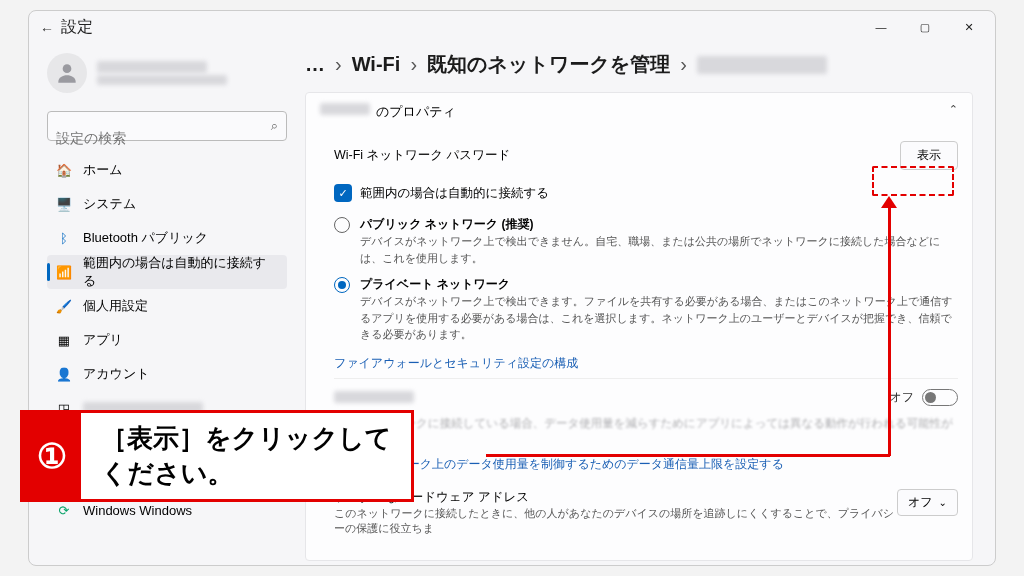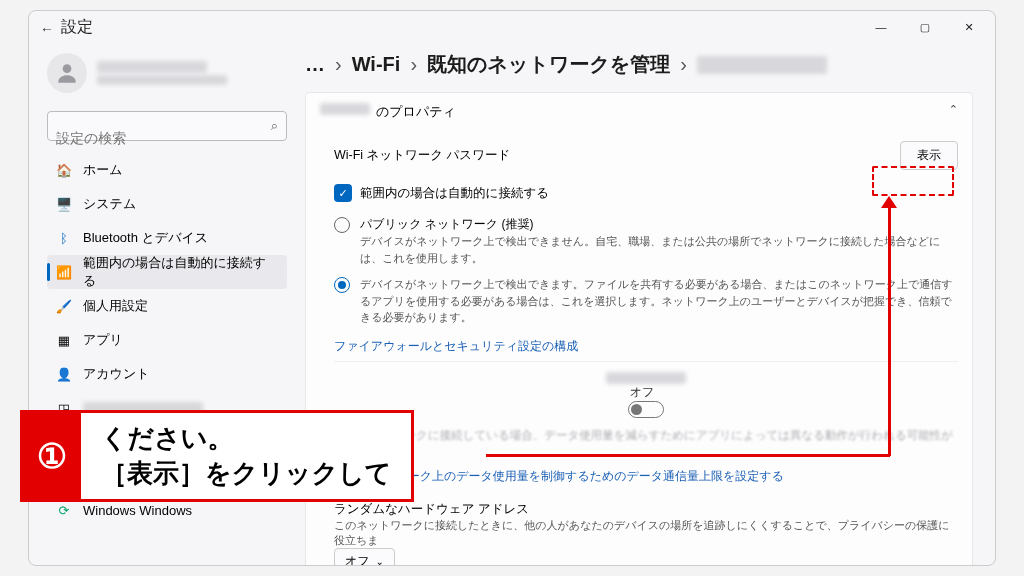--- a/index.html
+++ b/index.html
@@ -40,24 +40,24 @@
   .show-btn { padding: 5px 16px; font-size: 12px; background: #fbfbfd; border: 1px solid #ccc; border-radius: 4px; }
   .highlight-box { position: absolute; border: 2.5px dashed #e30000; border-radius: 2px; pointer-events: none; }
   .checkbox-row { display: flex; align-items: center; gap: 8px; padding: 6px 0 10px; font-size: 12.5px; }
   .cb { width: 18px; height: 18px; background: #0067c0; border-radius: 4px; display: flex; align-items: center; justify-content: center; color: #fff; font-size: 11px; }
   .subhead { font-size: 12.5px; padding: 10px 0 8px; }
   .radio-row { display: flex; align-items: flex-start; gap: 10px; padding: 4px 0 6px; }
   .radio { width: 16px; height: 16px; border: 1.6px solid #666; border-radius: 50%; margin-top: 1px; flex-shrink: 0; }
   .radio.sel { border-color: #0067c0; display: flex; align-items: center; justify-content: center; }
   .radio.sel::after { content: ""; width: 8px; height: 8px; background: #0067c0; border-radius: 50%; }
   .radio-row .txt { font-size: 12px; }
-  .radio-row .txt .title2 { font-weight: 400; }
+  .radio-row .txt .title2 { font-weight: 700; }
   .radio-row .txt .desc { font-size: 11px; color: #555; line-height: 1.5; }
   .link { color: #1a5fb4; font-size: 12px; padding: 6px 0; }
-  .thin-row { display: flex; align-items: center; padding: 10px 0; border-top: 1px solid #eee; flex-direction: column; }
+  .thin-row { display: flex; align-items: center; padding: 10px 0; border-top: 1px solid #eee; }
   .thin-row .blur.e { width: 80px; height: 12px; }
   .toggle-off { width: 36px; height: 17px; border: 1px solid #777; border-radius: 10px; position: relative; }
   .toggle-off::after { content: ""; position: absolute; left: 2px; top: 2px; width: 11px; height: 11px; background: #777; border-radius: 50%; }
   .off-label { font-size: 12px; margin-right: 8px; color: #333; }
   .dd { display: flex; align-items: center; gap: 6px; border: 1px solid #ccc; border-radius: 4px; padding: 4px 10px; font-size: 12px; background: #fbfbfd; }
   .annotation { position: absolute; left: 20px; top: 410px; display: flex; align-items: stretch; border: 3px solid #e30000; background: #fff; }
   .annotation .num { width: 58px; background: #e30000; color: #fff; font-size: 34px; font-weight: 700; display: flex; align-items: center; justify-content: center; }
   .annotation .txt2 { padding: 8px 20px; font-size: 26px; font-weight: 700; line-height: 1.35; }
   .arrow-v { position: absolute; left: 888px; top: 202px; width: 2.5px; height: 254px; background: #e30000; }
   .arrow-head { position: absolute; left: 881px; top: 196px; width: 0; height: 0; border-left: 8px solid transparent; border-right: 8px solid transparent; border-bottom: 12px solid #e30000; }
@@ -100,21 +100,21 @@
         <li>
             <span class="ic">🏠</span>
             <span>ホーム</span>
           </li>
         <li>
             <span class="ic">🖥️</span>
             <span>システム</span>
           </li>
         <li>
             <span class="ic" style="color:#0067c0;">ᛒ</span>
-            <span>Bluetooth とデバイス</span>
+            <span>Bluetooth パブリック</span>
           </li>
         <li class="active">
             <span class="ic" style="color:#0aa3d6;">📶</span>
             <span>範囲内の場合は自動的に接続する</span>
           </li>
         <li>
             <span class="ic">🖌️</span>
             <span>個人用設定</span>
           </li>
         <li>
@@ -173,20 +173,21 @@
           <div class="radio-row">
             <div class="radio"></div>
             <div class="txt">
               <div class="title2">パブリック ネットワーク (推奨)</div>
               <div class="desc">デバイスがネットワーク上で検出できません。自宅、職場、または公共の場所でネットワークに接続した場合などには、これを使用します。</div>
             </div>
           </div>
           <div class="radio-row">
             <div class="radio sel"></div>
             <div class="txt">
+              <div class="title2">プライベート ネットワーク</div>
               <div class="desc">デバイスがネットワーク上で検出できます。ファイルを共有する必要がある場合、またはこのネットワーク上で通信するアプリを使用する必要がある場合は、これを選択します。ネットワーク上のユーザーとデバイスが把握でき、信頼できる必要があります。</div>
             </div>
           </div>
           <div class="link">ファイアウォールとセキュリティ設定の構成</div>
 
           <div class="thin-row">
             <span class="blur e"></span>
             <div style="flex:1"></div>
             <span class="off-label">オフ</span>
             <div class="toggle-off"></div>
@@ -212,16 +213,16 @@
 
 <div class="highlight-box" style="left:872px;top:166px;width:82px;height:30px;"></div>
 
 <div class="arrow-v"></div>
 <div class="arrow-head"></div>
 <div class="arrow-h"></div>
 
 <div class="annotation">
   <div class="num">①</div>
   <div class="txt2">
+    <div>［表示］をクリックして</div>
     <div>ください。</div>
-    <div>［表示］をクリックして</div>
   </div>
 </div>
 
 </body></html>

